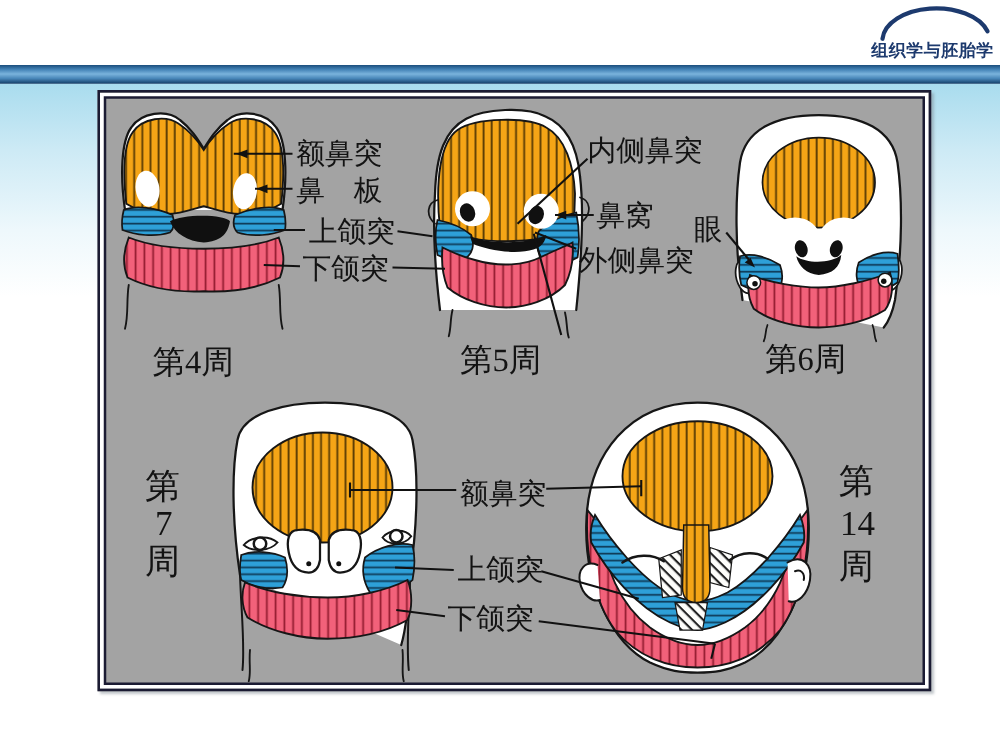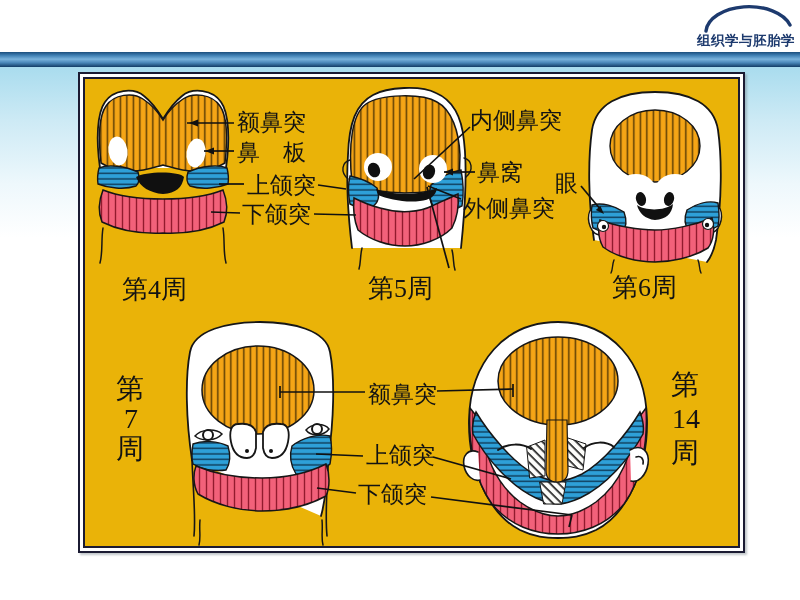--- a/index.html
+++ b/index.html
@@ -5,21 +5,21 @@
   html,body{margin:0;padding:0;}
   body{width:800px;height:600px;overflow:hidden;background:#fff;position:relative;
        font-family:"Liberation Serif","DejaVu Serif",serif;}
   .pagebg{position:absolute;left:0;top:67px;width:800px;height:533px;
           background:linear-gradient(180deg,#a9dcee 0%,#cdeaf5 10%,#eef8fc 22%,#ffffff 32%,#ffffff 100%);}
   .band{position:absolute;left:0;top:52px;width:800px;height:15px;
         background:linear-gradient(180deg,#1b4e7c 0%,#3f7fb3 22%,#7ab3dc 48%,#4886b8 72%,#123c66 100%);}
   .logo{position:absolute;left:690px;top:2px;width:108px;height:48px;}
   .logo-text{position:absolute;left:6px;top:30px;width:100px;font-family:"Liberation Sans","DejaVu Sans",sans-serif;
              font-weight:bold;font-size:13.5px;letter-spacing:0.5px;color:#1d3a6e;white-space:nowrap;text-align:center;}
-  .frame{position:absolute;left:78px;top:72px;width:663px;height:477px;background:#eab308;
+  .frame{position:absolute;left:78px;top:72px;width:663px;height:477px;background:#a3a3a3;
          border:2px solid #1b1b33;
          box-shadow:inset 0 0 0 3px #ffffff, inset 0 0 0 5px #1b1b33, 2px 2px 2px rgba(120,130,140,.45);}
   .art{position:absolute;left:5px;top:5px;}
   svg text{fill:#131313;}
   .lbl{font-size:23px;}
   .cap{font-size:26px;}
   .vcap{font-size:28px;}
 </style>
 </head>
 <body>

